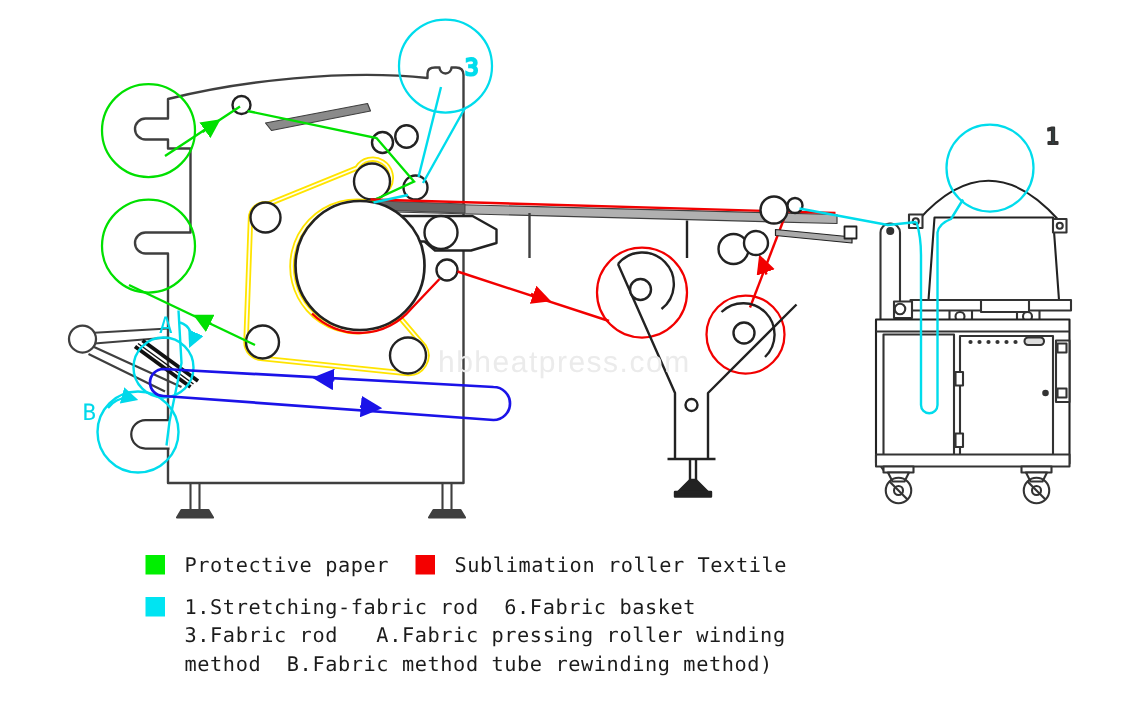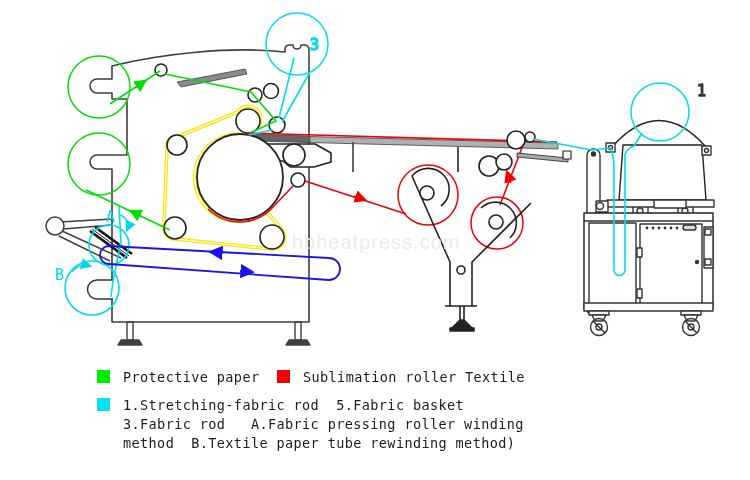--- a/index.html
+++ b/index.html
@@ -222,18 +222,18 @@
 </svg>
 
 <div class="watermark">hbheatpress.com</div>
 
 <div class="legend">
   <div class="swatch sw-green" style="left:97px;top:370px;"></div>
   <div class="ltext" style="left:123px;top:368px;">Protective paper</div>
   <div class="swatch sw-red" style="left:277px;top:370px;"></div>
   <div class="ltext" style="left:303px;top:368px;">Sublimation roller Textile</div>
   <div class="swatch sw-cyan" style="left:97px;top:398px;"></div>
-  <div class="ltext" style="left:123px;top:396px;">1.Stretching-fabric rod  5.Fabric basket</div>
+  <div class="ltext" style="left:123px;top:396px;">1.Stretching-fabric rod  6.Fabric basket</div>
   <div class="ltext" style="left:123px;top:415px;">3.Fabric rod   A.Fabric pressing roller winding</div>
-  <div class="ltext" style="left:123px;top:434px;">method  B.Textile paper tube rewinding method)</div>
+  <div class="ltext" style="left:123px;top:434px;">method  B.Fabric method tube rewinding method)</div>
 </div>
 
 </div>
 
 </body></html>

